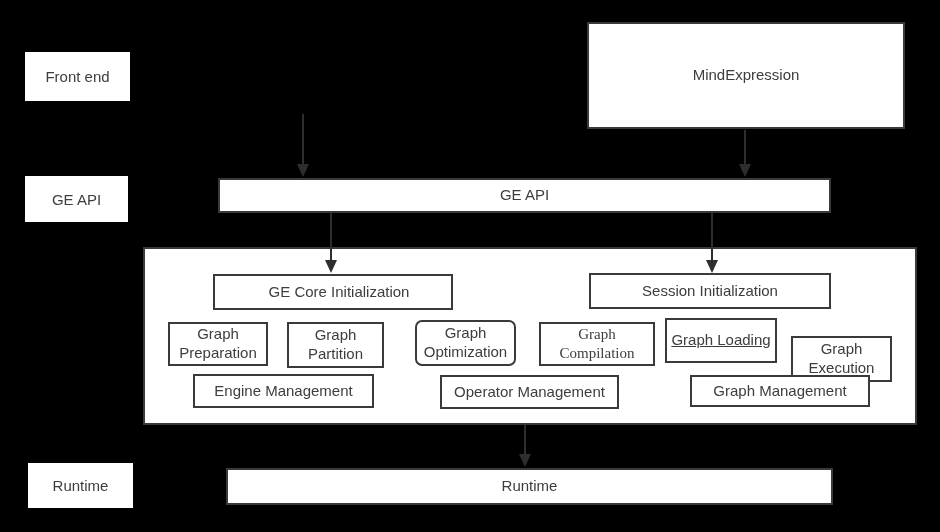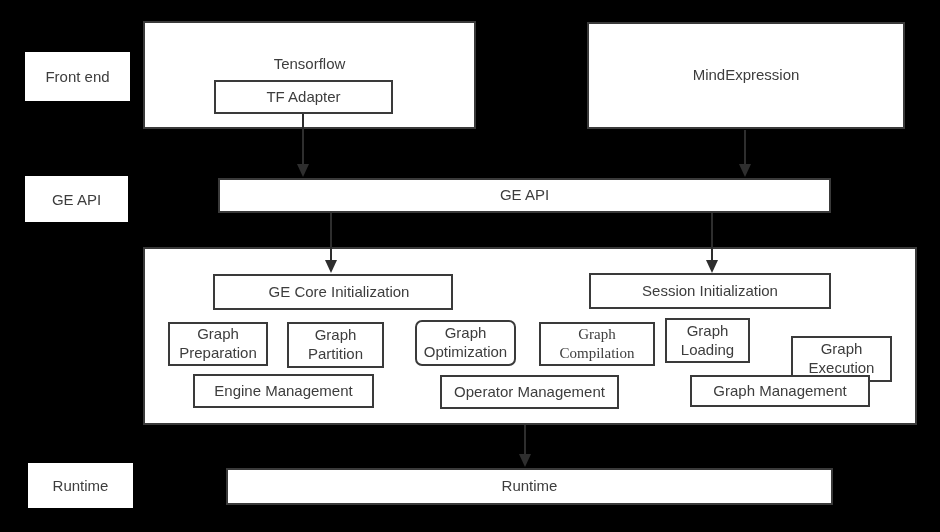--- a/index.html
+++ b/index.html
@@ -77,39 +77,35 @@
 </style>
 </head>
 <body>
 
 <div id="canvas">
 
   <div class="label-box" style="left:25px; top:52px; width:105px; height:49px;">Front end</div>
   <div class="label-box" style="left:25px; top:176px; width:103px; height:46px;">GE API</div>
   <div class="label-box" style="left:28px; top:463px; width:105px; height:45px;">Runtime</div>
 
-  <div class="container-box" style="left:143px; top:21px; width:333px; height:108px;">
-    <div class="tf-title">Tensorflow</div>
-    <div class="box" style="left:69px; top:57px; width:179px; height:34px;">TF Adapter</div>
-  </div>
 
   <div class="box" style="left:587px; top:22px; width:318px; height:107px;">MindExpression</div>
 
   <div class="box" style="left:218px; top:178px; width:613px; height:35px;">GE API</div>
 
   <div class="container-box" style="left:143px; top:247px; width:774px; height:178px;">
 
     <div class="box" style="left:68px; top:25px; width:240px; height:36px;padding-left:12px;">GE Core Initialization</div>
     <div class="box" style="left:444px; top:24px; width:242px; height:36px;">Session Initialization</div>
 
     <div class="box" style="left:23px; top:73px; width:100px; height:44px;">Graph Preparation</div>
     <div class="box" style="left:142px; top:73px; width:97px; height:46px;">Graph Partition</div>
     <div class="box" style="left:270px; top:71px; width:101px; height:46px;border-radius:7px;">Graph Optimization</div>
     <div class="box" style="left:394px; top:73px; width:116px; height:44px;font-family:Liberation Serif, serif;">Graph Compilation</div>
-    <div class="box" style="left:520px; top:69px; width:85px; height:45px;">Graph Loading</div>
+    <div class="box" style="left:520px; top:69px; width:112px; height:45px;text-decoration:underline;">Graph Loading</div>
     <div class="box" style="left:646px; top:67px; width:101px; height:46px;margin-top:20px;">Graph Execution</div>
 
     <div class="box" style="left:48px; top:125px; width:181px; height:34px;">Engine Management</div>
     <div class="box" style="left:295px; top:126px; width:179px; height:34px;">Operator Management</div>
     <div class="box" style="left:545px; top:126px; width:180px; height:32px;">Graph Management</div>
   </div>
 
   <div class="box" style="left:226px; top:468px; width:607px; height:37px;">Runtime</div>
 
   <div class="arrow" style="left:297px; top:114px; height:63px;">

